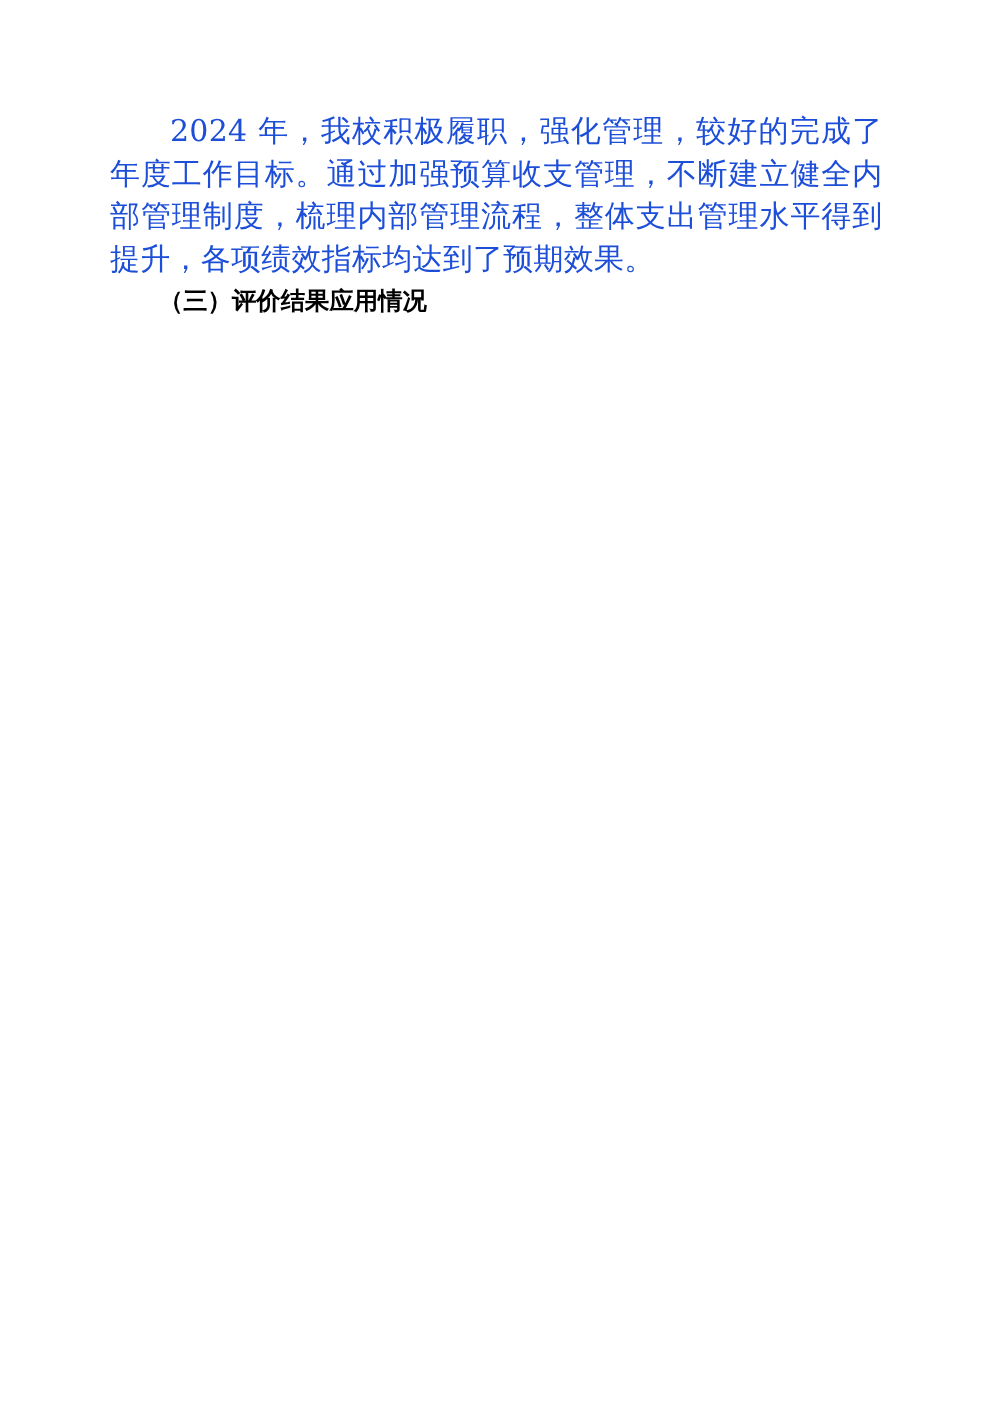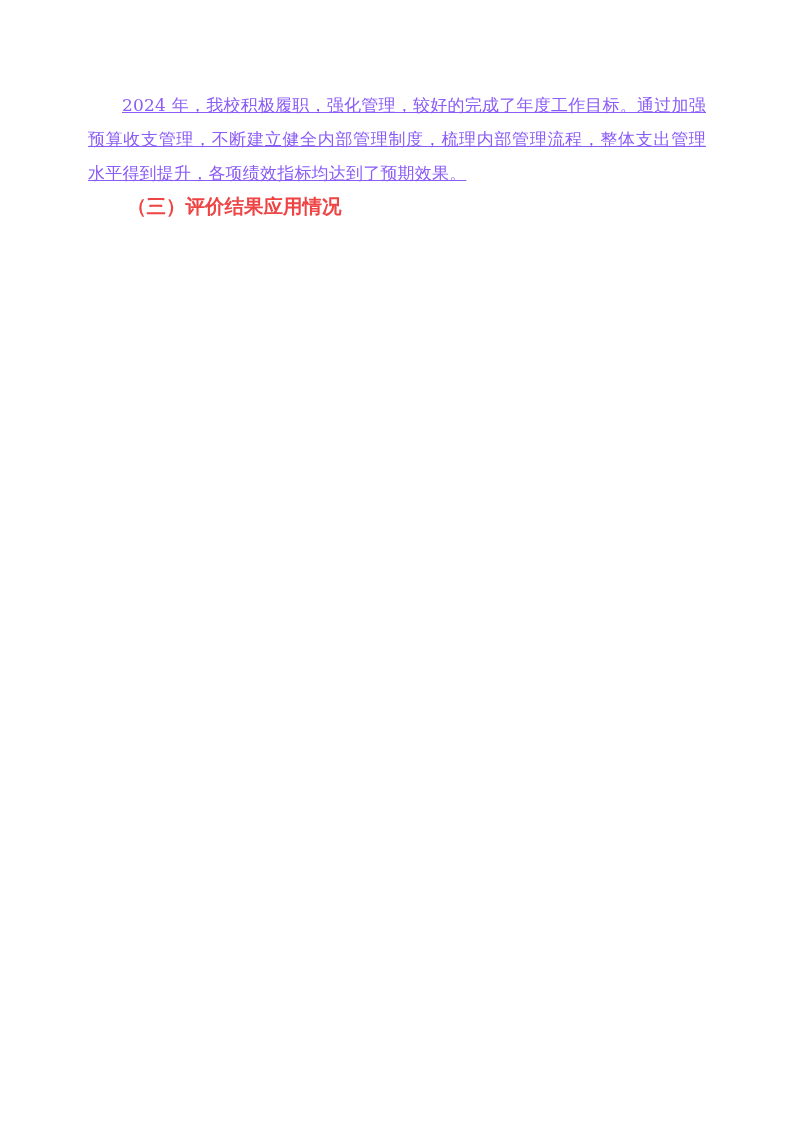--- a/index.html
+++ b/index.html
@@ -23,38 +23,37 @@
     height: 1122px;
     background: #ffffff;
   }
   .content {
     position: absolute;
     left: 88px;
     top: 88px;
     width: 618px;
   }
   .para {
-    font-size: 17px;
+    font-size: 24px;
     line-height: 34px;
     text-align: justify;
     text-justify: inter-ideograph;
     margin: 0 0 0 0;
     letter-spacing: 0.2px;
-    color: #8b5cf6;
-    text-decoration: underline;
+    color: #1d4ed8;
   }
   .indent {
     text-indent: 2em;
   }
   .heading {
     font-size: 19.5px;
     line-height: 34px;
     margin: 0;
     text-indent: 2em;
-    color: #ef4444;
+    color: #000000;
     font-family: "DejaVu Sans", "Liberation Sans", sans-serif;
     font-weight: 600;
   }
 </style>
 </head>
 <body>
 
 <div class="page">
   <div class="content">
     <p class="para indent">2024 年，我校积极履职，强化管理，较好的完成了年度工作目标。通过加强预算收支管理，不断建立健全内部管理制度，梳理内部管理流程，整体支出管理水平得到提升，各项绩效指标均达到了预期效果。</p>

